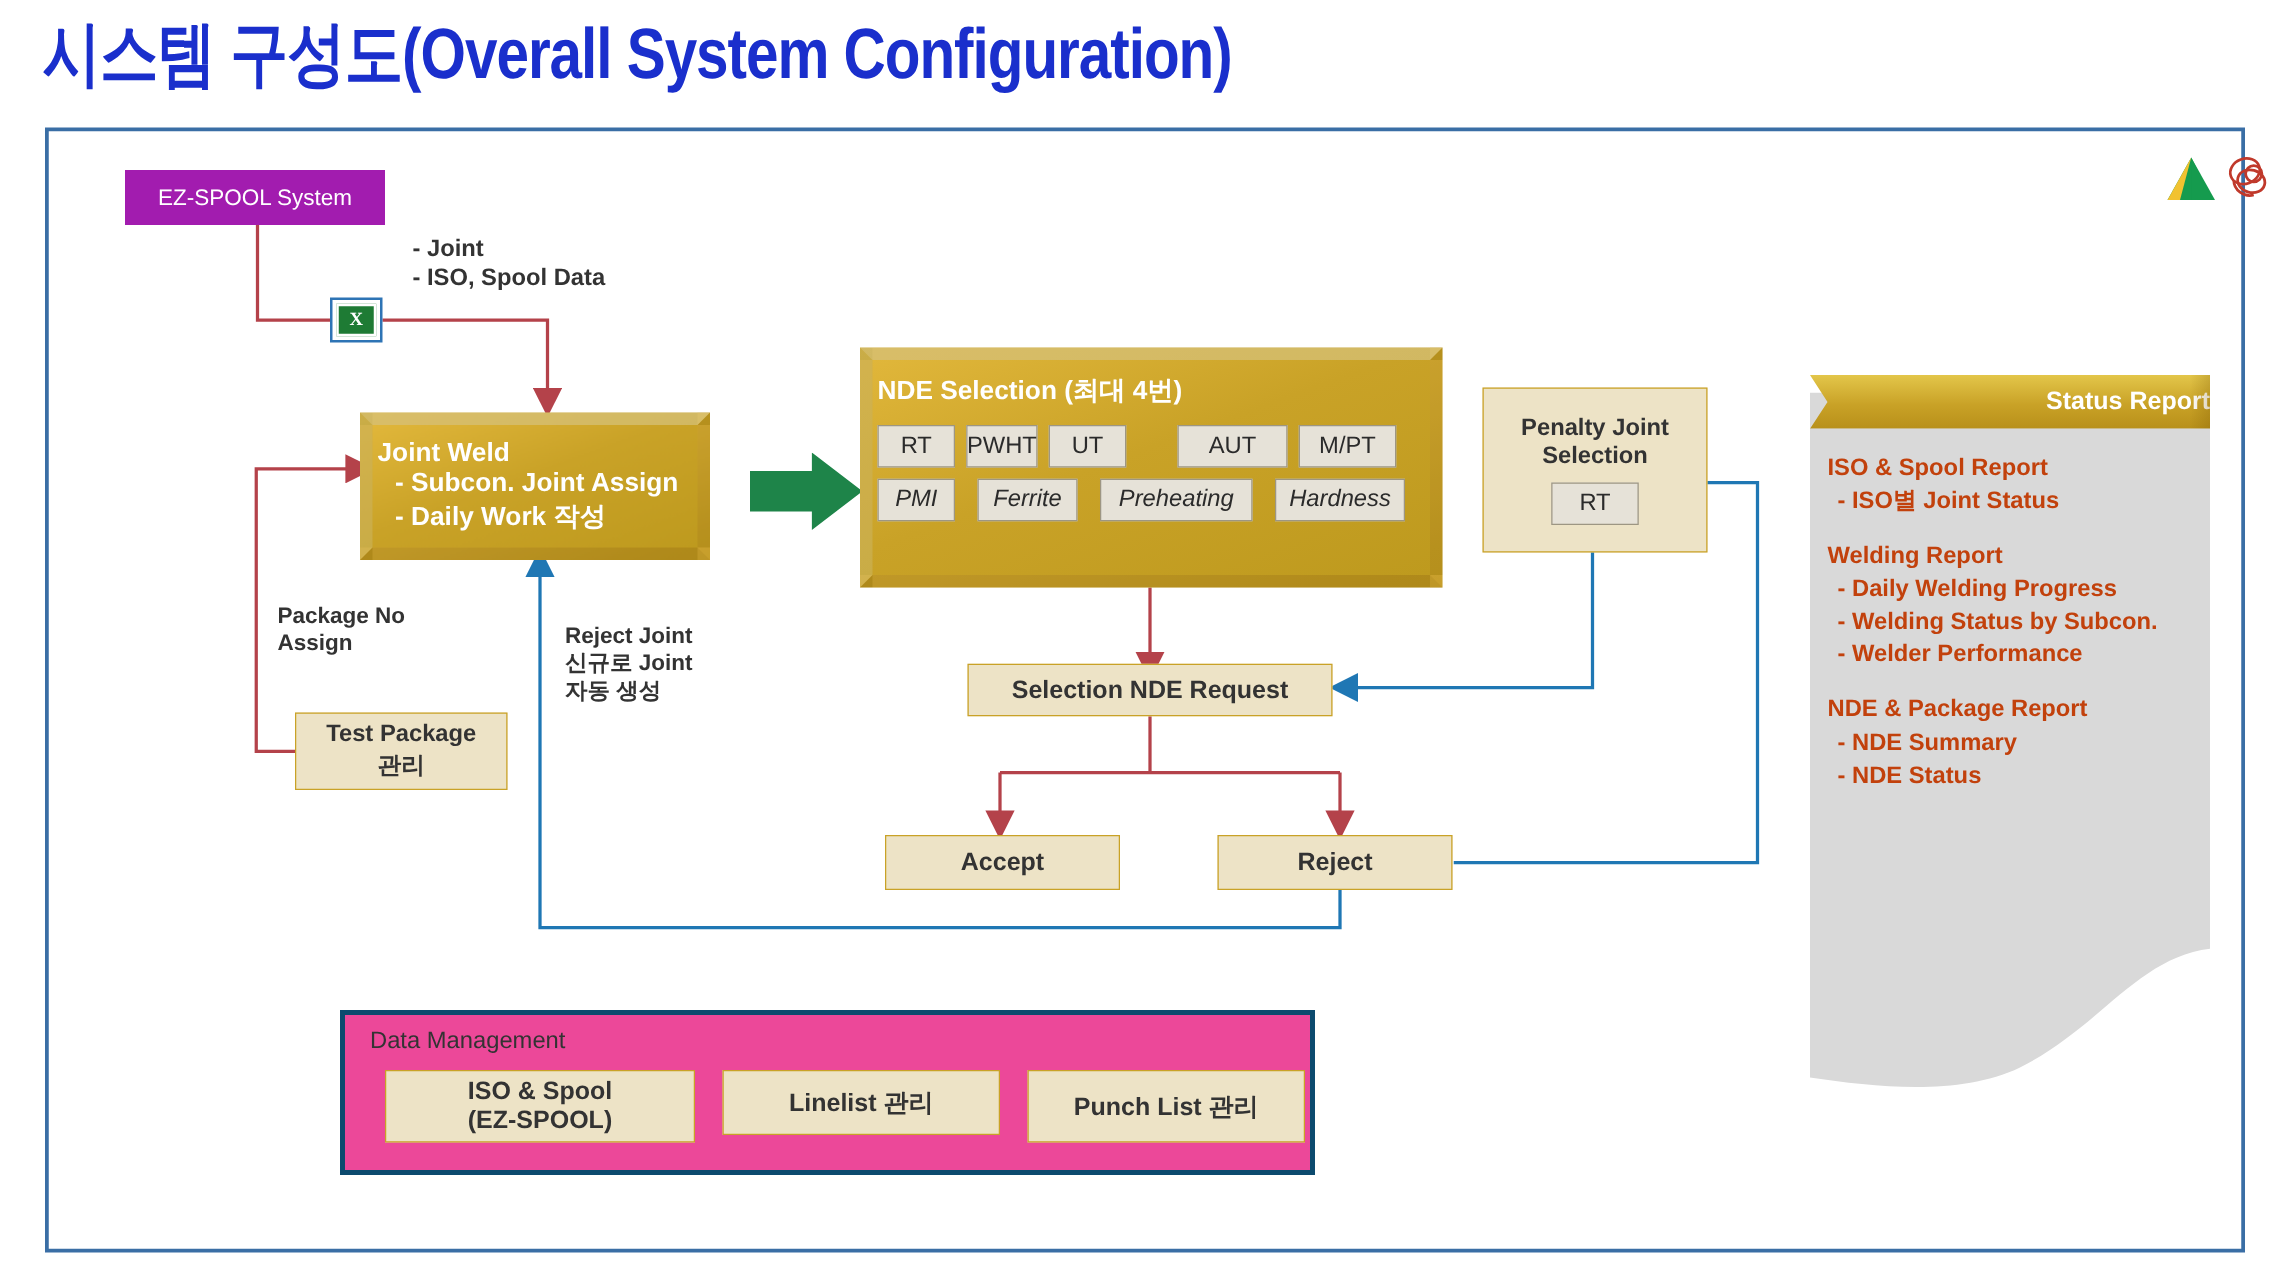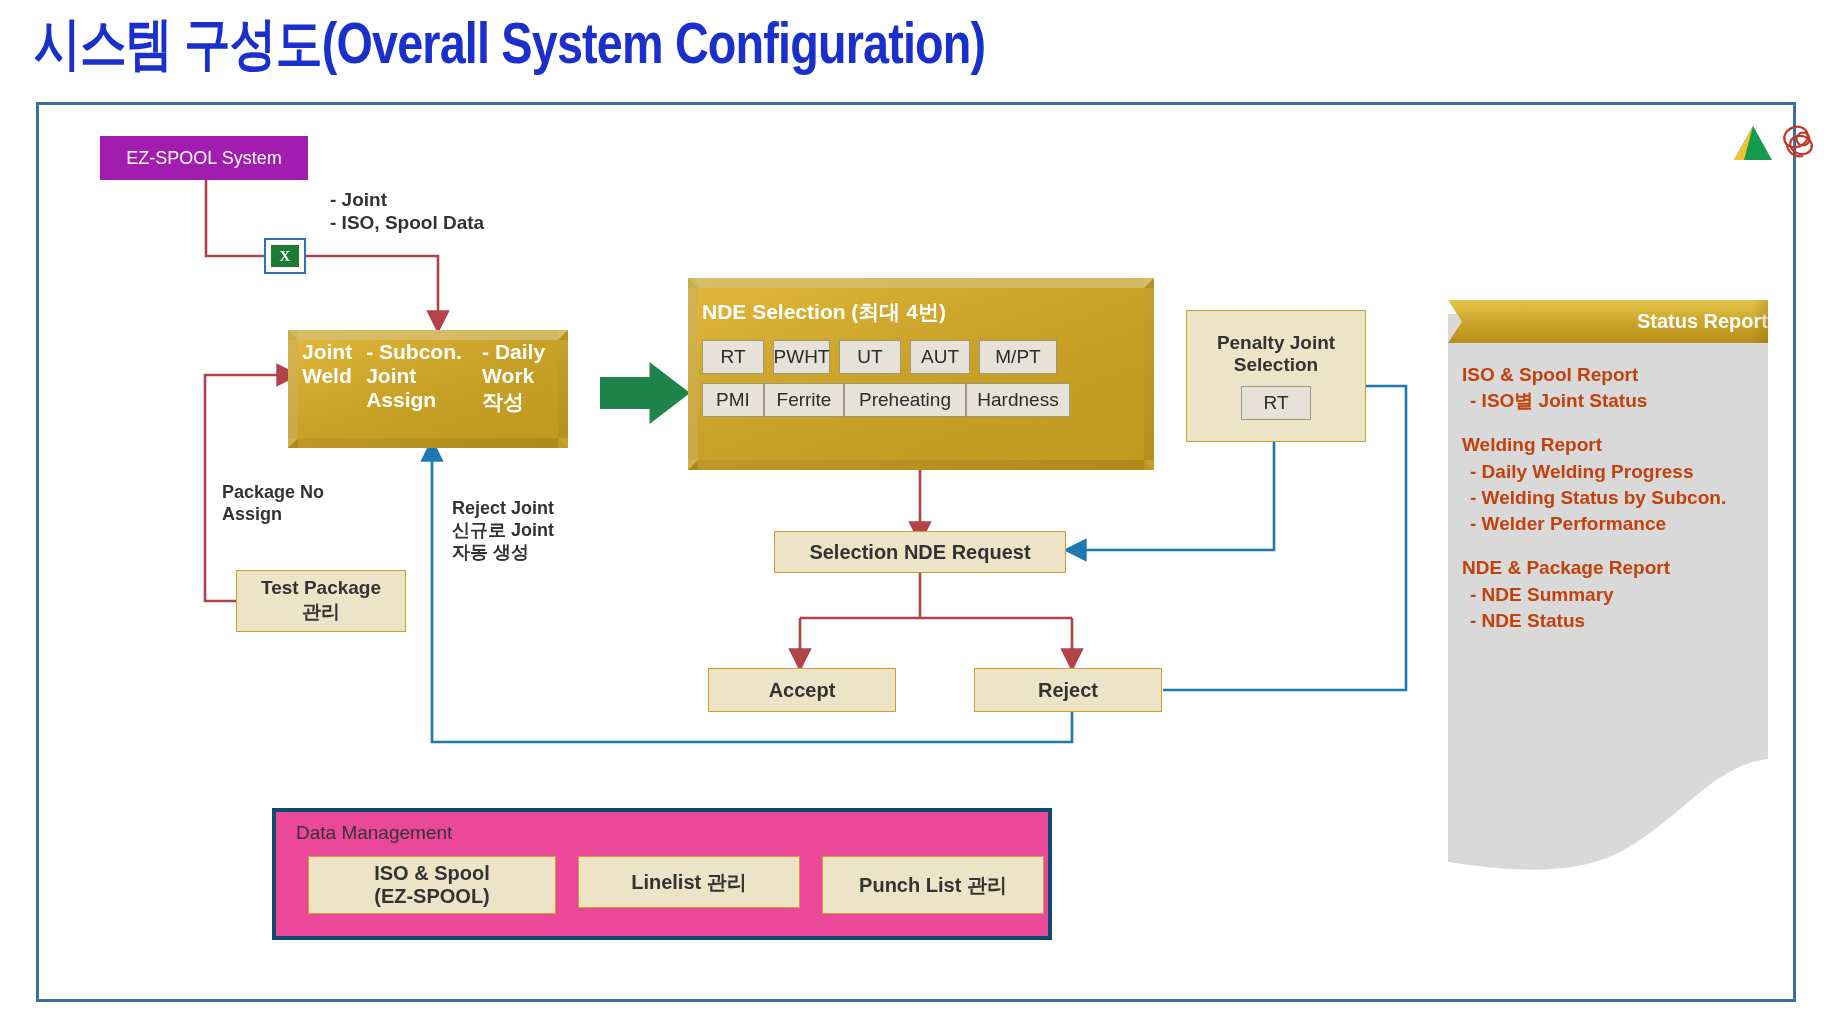--- a/index.html
+++ b/index.html
@@ -164,38 +164,38 @@
     <span>EZ-SPOOL System</span>
   </div>
 
   <div class="node" style="left:264px; top:238px; width:42px; height:36px; border:2px solid #2E74B5; background:#ffffff; padding:3px;">
     <div style="width:100%;height:100%;border:2px solid #ffffff;background:#1E7B34;display:flex;align-items:center;justify-content:center;color:#ffffff;font-weight:bold;font-size:15px;font-family:'Liberation Serif',serif;">X</div>
   </div>
 
   <div class="label-text" style="left:330px; top:188px; font-size:19px;">- Joint
 - ISO, Spool Data</div>
 
-  <div class="node gold-bevel" style="left:288px; top:330px; width:280px; height:118px; flex-direction:row; align-items:flex-start; justify-content:center; padding-left:4px;">
+  <div class="node gold-bevel" style="left:288px; top:330px; width:280px; height:118px; flex-direction:column; align-items:flex-start; justify-content:center; padding-left:4px;">
     <div style="font-size:21px;font-weight:bold;">Joint Weld</div>
     <div style="font-size:21px;font-weight:bold;padding-left:14px;">- Subcon. Joint Assign</div>
     <div style="font-size:21px;font-weight:bold;padding-left:14px;">- Daily Work 작성</div>
   </div>
 
   <div style="position:absolute;left:600px;top:362px;width:90px;height:62px;background:#1E8449;clip-path:polygon(0 24%, 55% 24%, 55% 0, 100% 50%, 55% 100%, 55% 76%, 0 76%);"></div>
 
   <div class="node gold-bevel" style="left:688px; top:278px; width:466px; height:192px; flex-direction:column; align-items:flex-start; justify-content:flex-start; padding:10px 4px 0 4px;">
     <div style="font-size:21px;font-weight:bold;margin-bottom:14px;">NDE Selection (최대 4번)</div>
     <div style="display:flex;gap:9px;margin-bottom:9px;">
       <div class="tag-btn" style="width:62px;">RT</div>
       <div class="tag-btn" style="width:57px;">PWHT</div>
       <div class="tag-btn" style="width:62px;">UT</div>
-      <div class="tag-btn" style="width:60px;">AUT</div>
+      <div class="tag-btn" style="width:88px;margin-left:32px;">AUT</div>
       <div class="tag-btn" style="width:78px;">M/PT</div>
     </div>
-    <div style="display:flex;gap:0;">
+    <div style="display:flex;gap:18px;font-style:italic;">
       <div class="tag-btn" style="width:62px;">PMI</div>
       <div class="tag-btn" style="width:80px;">Ferrite</div>
       <div class="tag-btn" style="width:122px;">Preheating</div>
       <div class="tag-btn" style="width:104px;">Hardness</div>
     </div>
   </div>
 
   <div class="node beige-box" style="left:1186px; top:310px; width:180px; height:132px; flex-direction:column; justify-content:center;">
     <div style="font-size:19px;">Penalty Joint</div>
     <div style="font-size:19px;">Selection</div>

